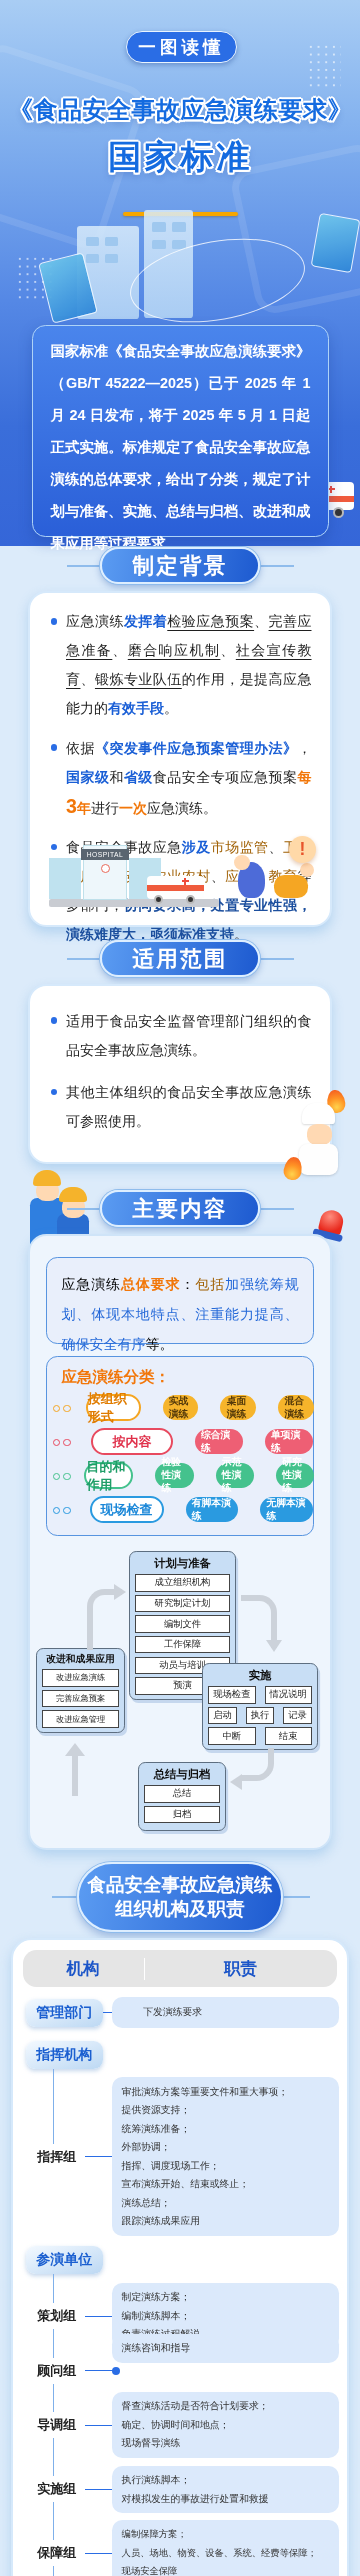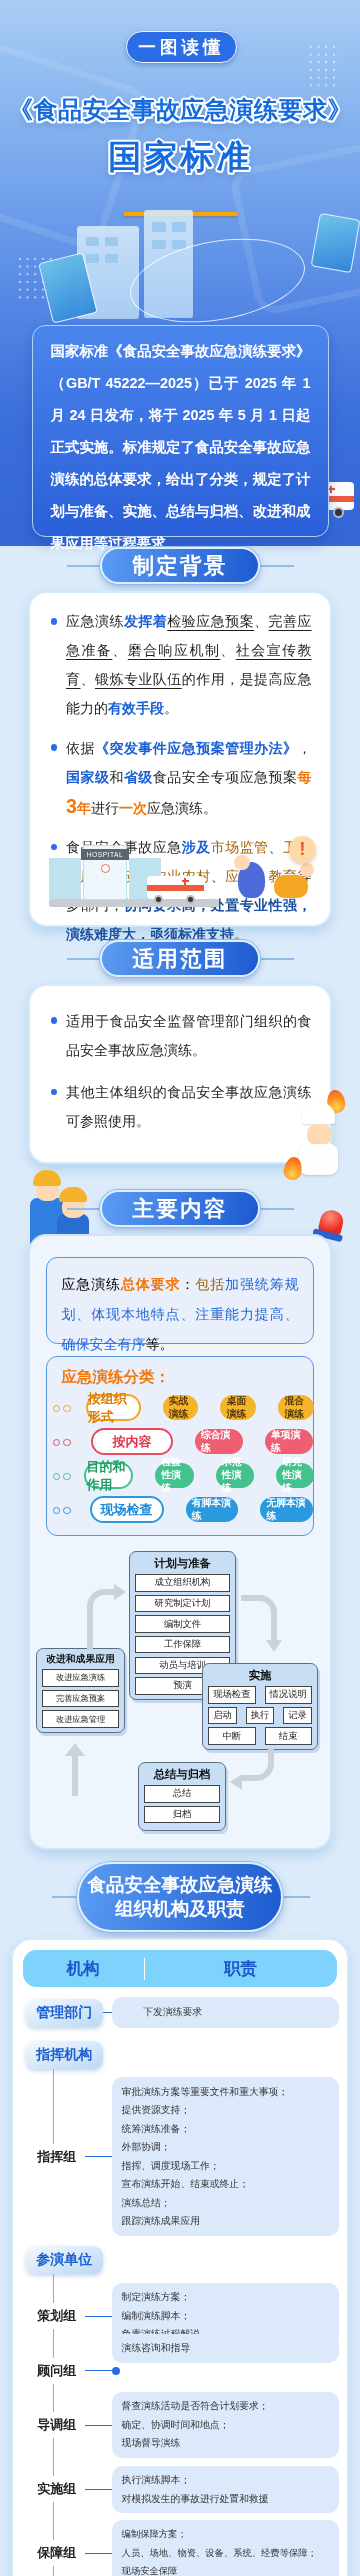--- a/index.html
+++ b/index.html
@@ -112,21 +112,21 @@
   .fstep{background:#fff;border:1px solid #444;height:15.5px;display:flex;align-items:center;justify-content:center;
     font-size:9.3px;color:#222;margin-top:3.1px;}
   .frow{display:flex;gap:9px;margin-top:3.1px;}
   .frow .fstep{flex:1;margin-top:0;}
   .arrbar{background:#ccd2da;}
   .tri{width:0;height:0;position:absolute;}
   
   .org-pill-big{left:77px;top:1862px;width:206px;height:70px;border-radius:36px;
     background:linear-gradient(100deg,#5b9cf2,#1d5ad0);border:2.6px solid #ddeeff;box-shadow:0 0 0 1px #8fbcec,0 4.1px 8.2px rgba(30,80,170,.35);
     display:flex;flex-direction:column;align-items:center;justify-content:center;color:#fff;font-weight:900;font-size:18.5px;line-height:24px;box-sizing:border-box;}
-  .thead{background:#7dd3fc;border-radius:13.4px;display:flex;align-items:center;color:#1b55c8;font-size:16.5px;font-weight:900;}
+  .thead{background:#e5e5e5;border-radius:13.4px;display:flex;align-items:center;color:#1b55c8;font-size:16.5px;font-weight:900;}
   .thead .col1{width:121px;text-align:center;}
   .thead .colsep{width:1px;height:60%;background:#fff;}
   .thead .col2{flex:1;text-align:center;}
   .opill{background:linear-gradient(160deg,#f3f9ff,#bcd8f3);border-radius:9.3px;display:flex;align-items:center;justify-content:center;
     color:#1b5fd0;font-weight:900;font-size:14px;box-shadow:0 2.1px 4.1px rgba(90,140,200,.35);}
   .sublab{display:flex;align-items:center;justify-content:center;color:#222;font-weight:900;font-size:13px;}
   .dutycell{background:#dbe9fb;border-radius:10.3px;color:#333;font-size:9.8px;line-height:18.5px;
     display:flex;align-items:center;box-sizing:border-box;padding:4.1px 9.3px;white-space:pre-line;text-align:left;}
   .connline{height:1px;background:#2a6de5;}
   .conndot{width:8.2px;height:8.2px;border-radius:50%;background:#2a6de5;}

